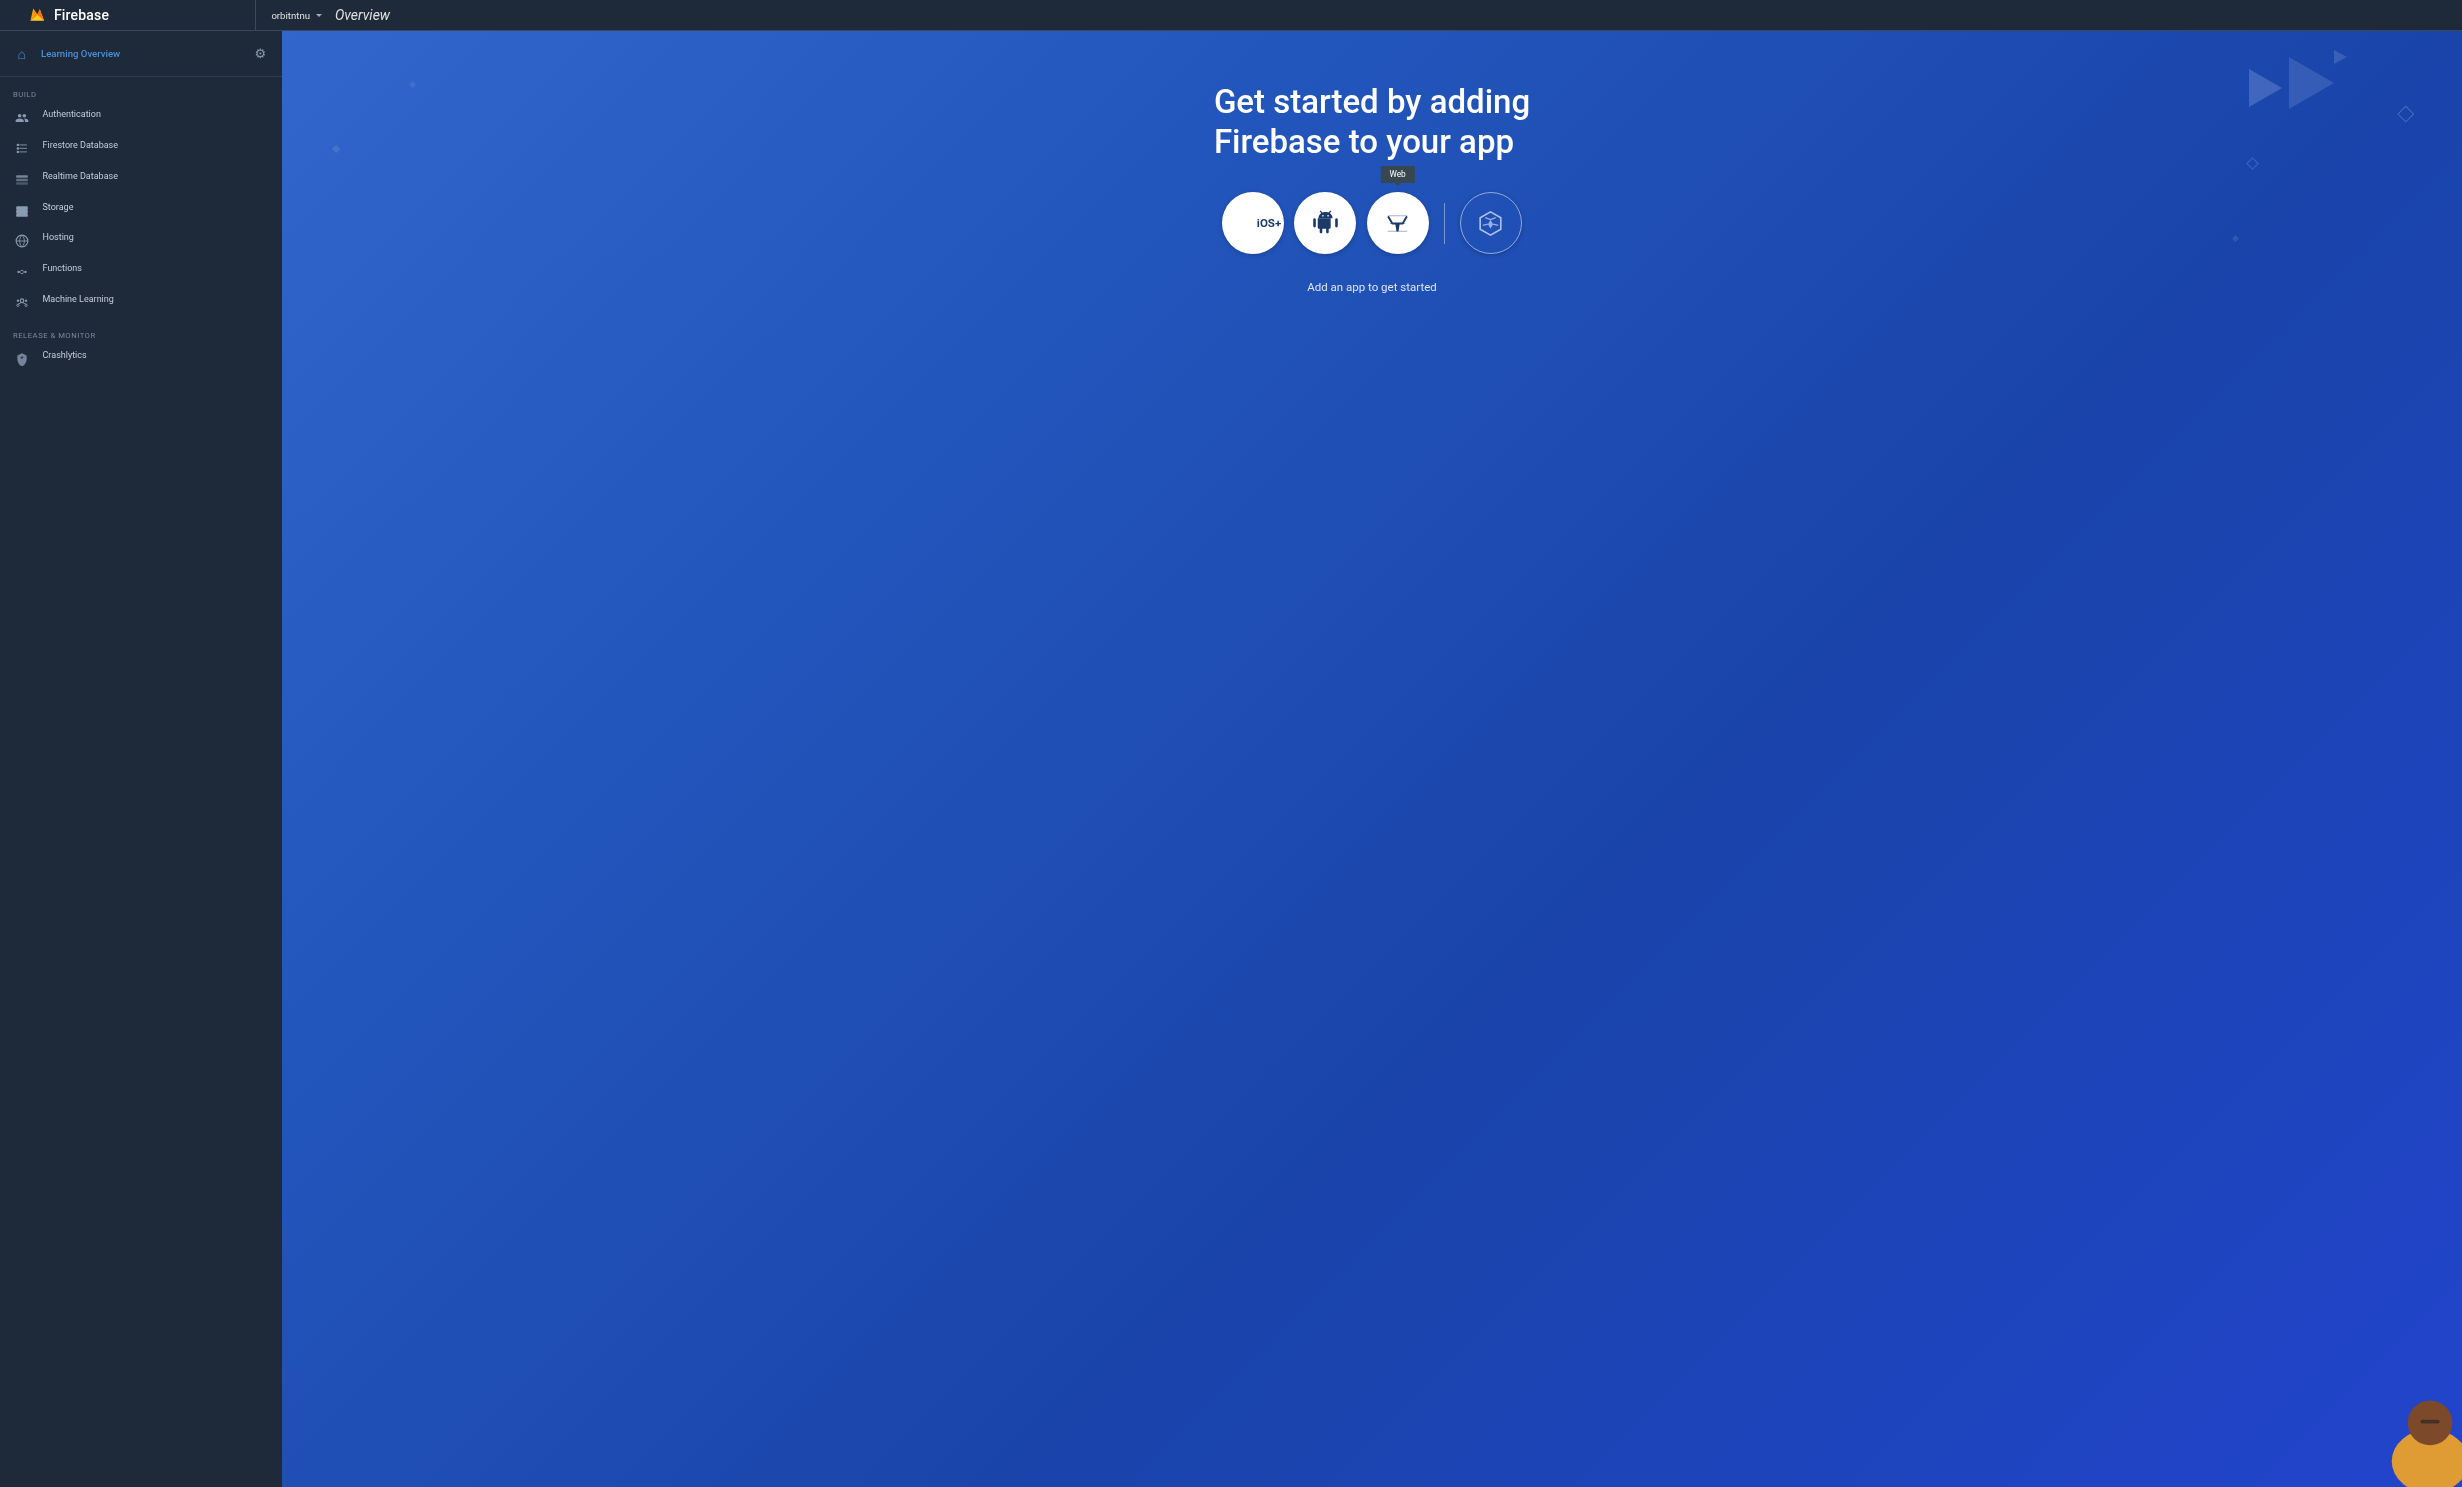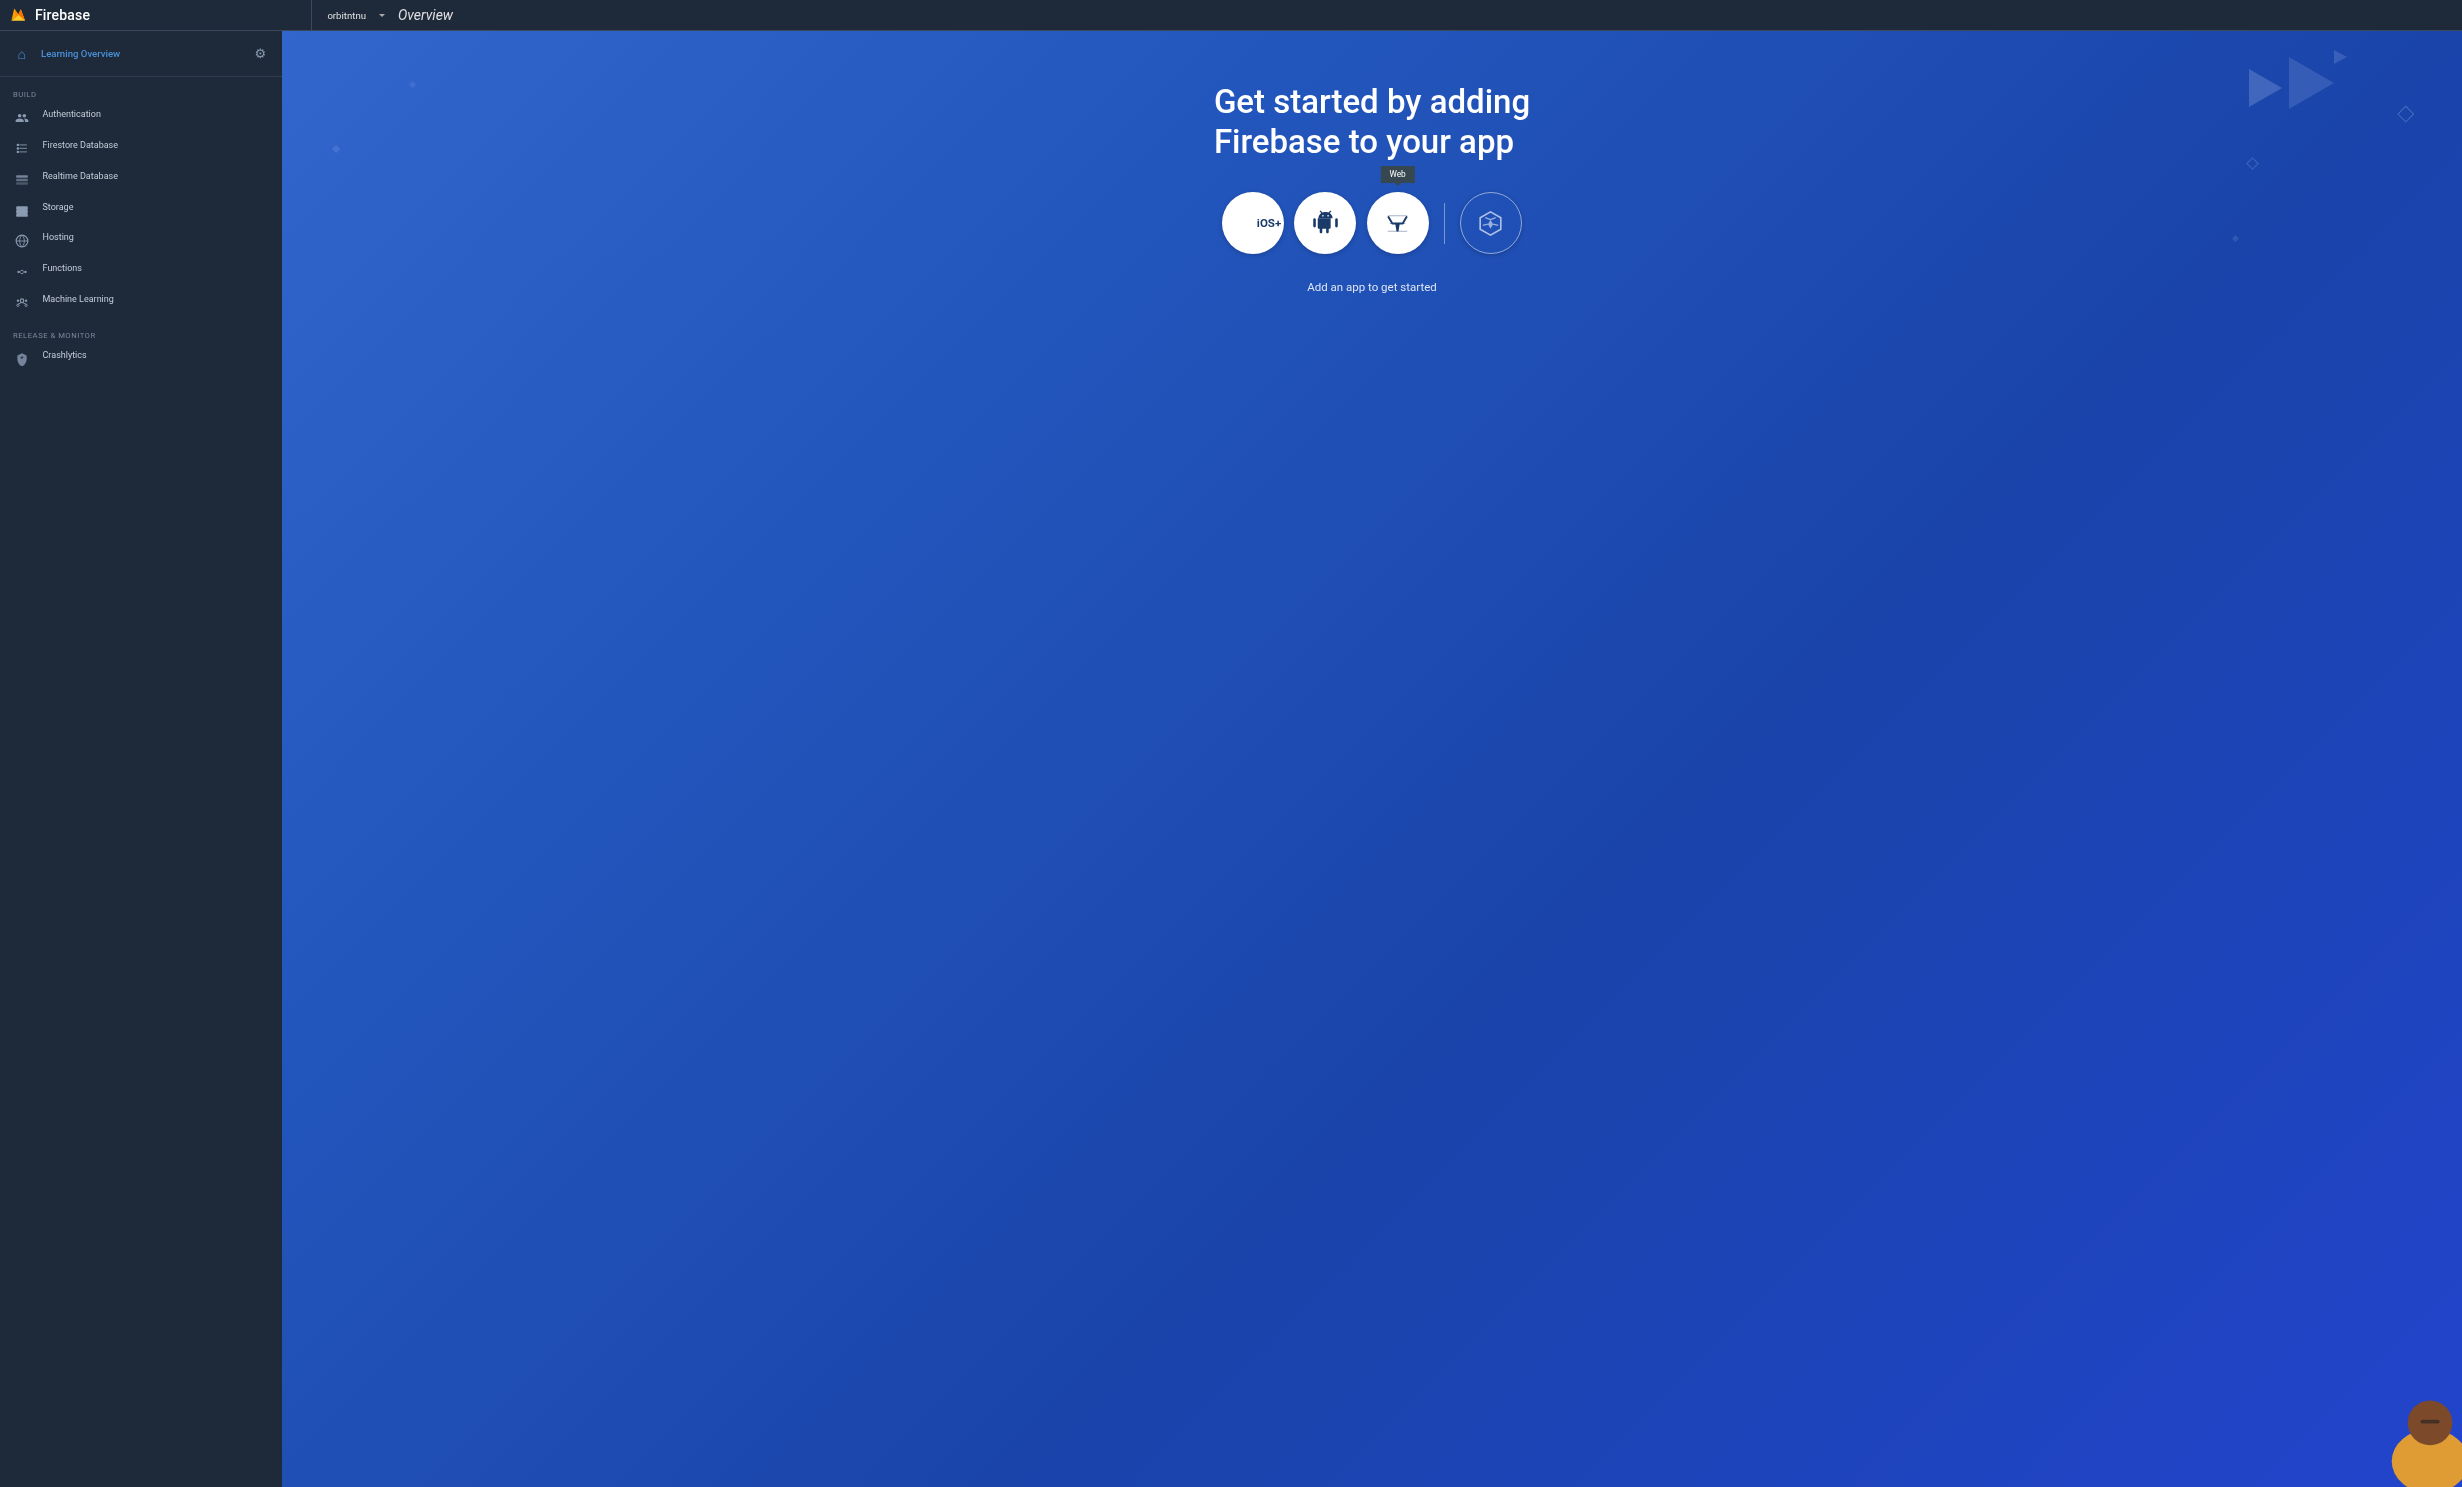--- a/index.html
+++ b/index.html
@@ -10,25 +10,25 @@
       height: 31px;
       background: #1e2a3a;
       border-bottom: 0.6px solid #3a4a5a;
       display: flex;
       align-items: center;
       padding: 0 0 0 0;
       position: relative;
       z-index: 10;
     }
     #firebase-logo-area {
-      width: 312px;
+      width: 256px;
       height: 100%;
       display: flex;
       align-items: center;
-      padding-left: 8px;
+      padding-left: 27px;
       background: #1e2a3a;
       border-right: 0.6px solid #3a4a5a;
       flex-shrink: 0;
     }
     #firebase-logo-icon {
       width: 20.5px;
       height: 20.5px;
       margin-right: 6.4px;
       flex-shrink: 0;
     }
@@ -45,21 +45,21 @@
       padding-left: 15.4px;
       height: 100%;
       flex: 1;
     }
     #project-selector {
       display: flex;
       align-items: center;
       cursor: pointer;
       color: #e0e0e0;
       font-size: 9.6px;
-      gap: 13px;
+      gap: 6px;
     }
     #project-selector-name {
       font-size: 9.6px;
       color: #e0e0e0;
     }
     #chevron-down-icon {
       width: 0; height: 0;
       border-left: 3.2px solid transparent;
       border-right: 3.2px solid transparent;
       border-top: 3.8px solid #aaa;

